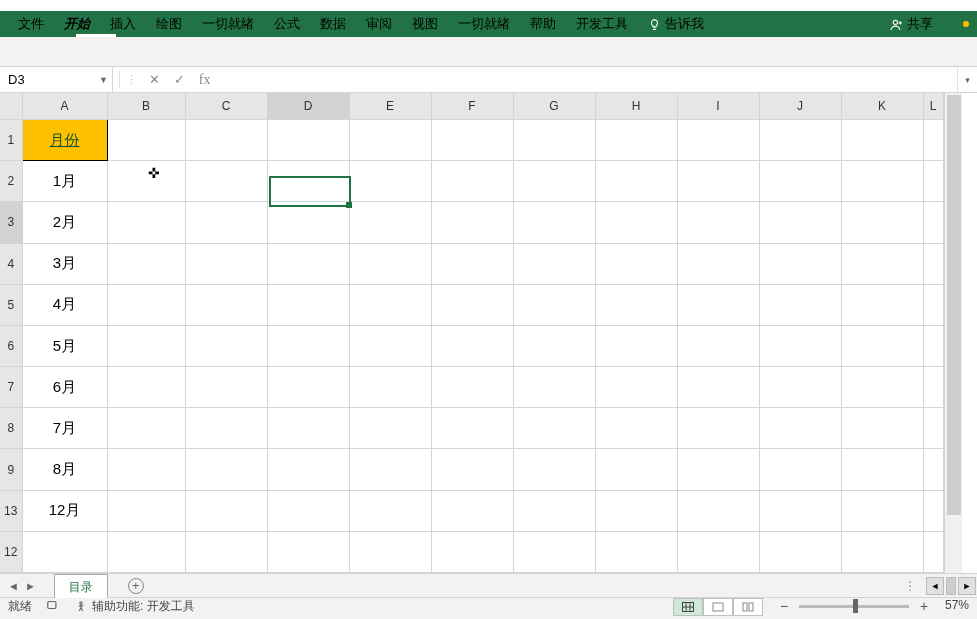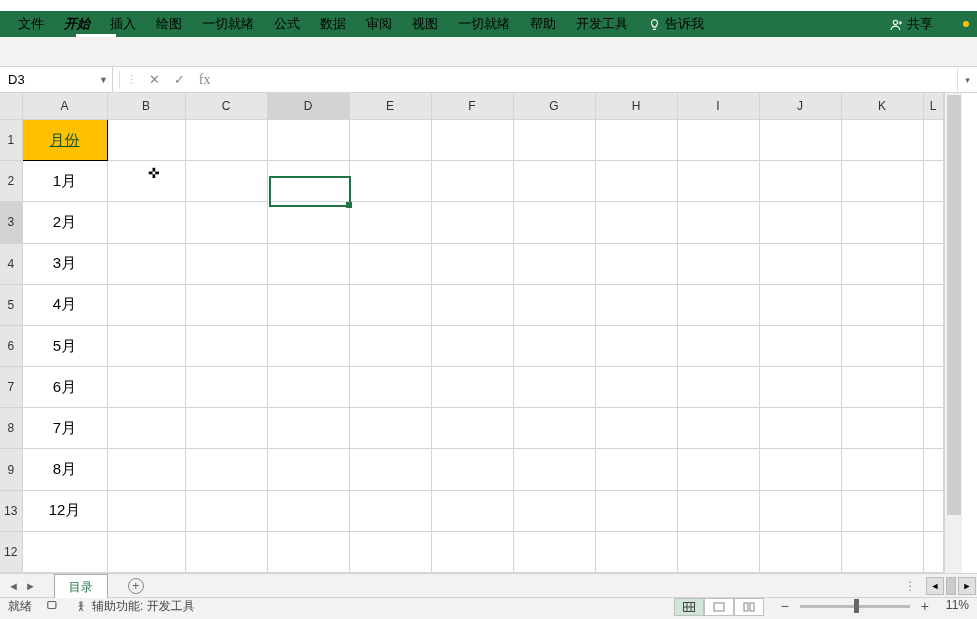--- a/index.html
+++ b/index.html
@@ -379,14 +379,14 @@
         </svg>
     </div>
   </div>
   <div class="zoom-slider">
     <span class="zbtn">−</span>
     <div class="ztrack">
         <div class="zthumb"></div>
       </div>
     <span class="zbtn">+</span>
   </div>
-  <span>11%</span>
+  <span>57%</span>
 </div>
 
 </body></html>

